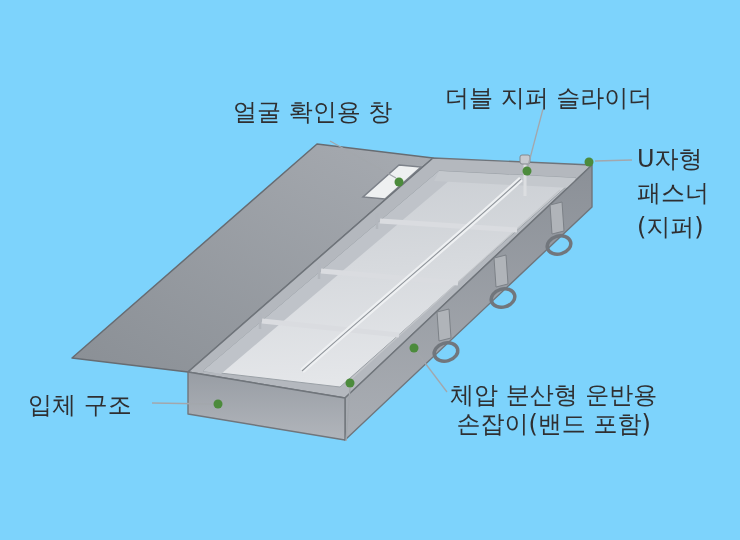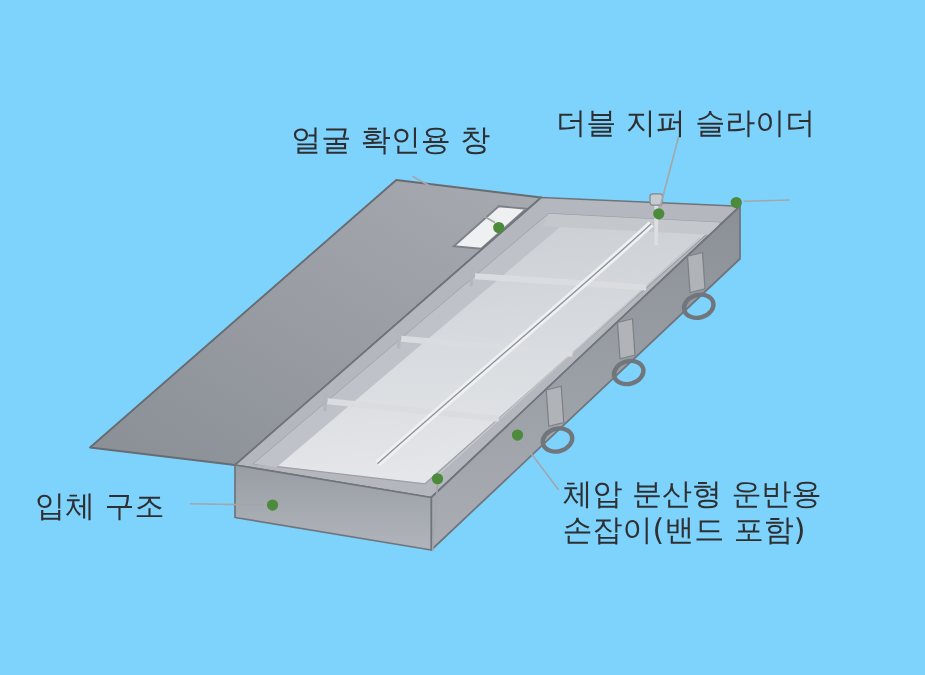--- a/index.html
+++ b/index.html
@@ -17,21 +17,21 @@
     font-size:24px;
     line-height:1.38;
     white-space:pre-line;
     letter-spacing:0px;
   }
   #lab-slider   {left:445px; top:82px;}
   #lab-window   {left:233px; top:96px;}
   #lab-fastener {left:637px; top:142px; line-height:1.42;}
   #lab-structure{left:28px;  top:389px;}
   #lab-gusset   {left:95px;  top:441px;}
-  #lab-handle   {left:450px; top:381px; line-height:1.22;}
+  #lab-handle   {left:450px; top:381px; line-height:1.22;text-align:center;}
 </style>
 </head>
 <body>
 
 <div class="page">
 
   <svg width="740" height="540" viewBox="0 0 740 540">
     <defs>
       <linearGradient id="gradFlap" x1="0" y1="1" x2="1" y2="0">
         <stop offset="0" stop-color="#8a8f95"></stop>
@@ -107,19 +107,22 @@
     <circle cx="589" cy="162" r="4.5" fill="#4c8b3c"></circle>
     <circle cx="414" cy="348" r="4.5" fill="#4c8b3c"></circle>
     <circle cx="350" cy="383" r="4.5" fill="#4c8b3c"></circle>
     <circle cx="218" cy="404" r="4.5" fill="#4c8b3c"></circle>
   </svg>
 
   <div class="label" id="lab-slider">더블 지퍼 슬라이더</div>
 
   <div class="label" id="lab-window">얼굴 확인용 창</div>
 
+  <div class="label" id="lab-fastener">U자형
+패스너
+(지퍼)</div>
 
   <div class="label" id="lab-structure">입체 구조</div>
 
 
   <div class="label" id="lab-handle">체압 분산형 운반용
 손잡이(밴드 포함)</div>
 </div>
 
 </body></html>

